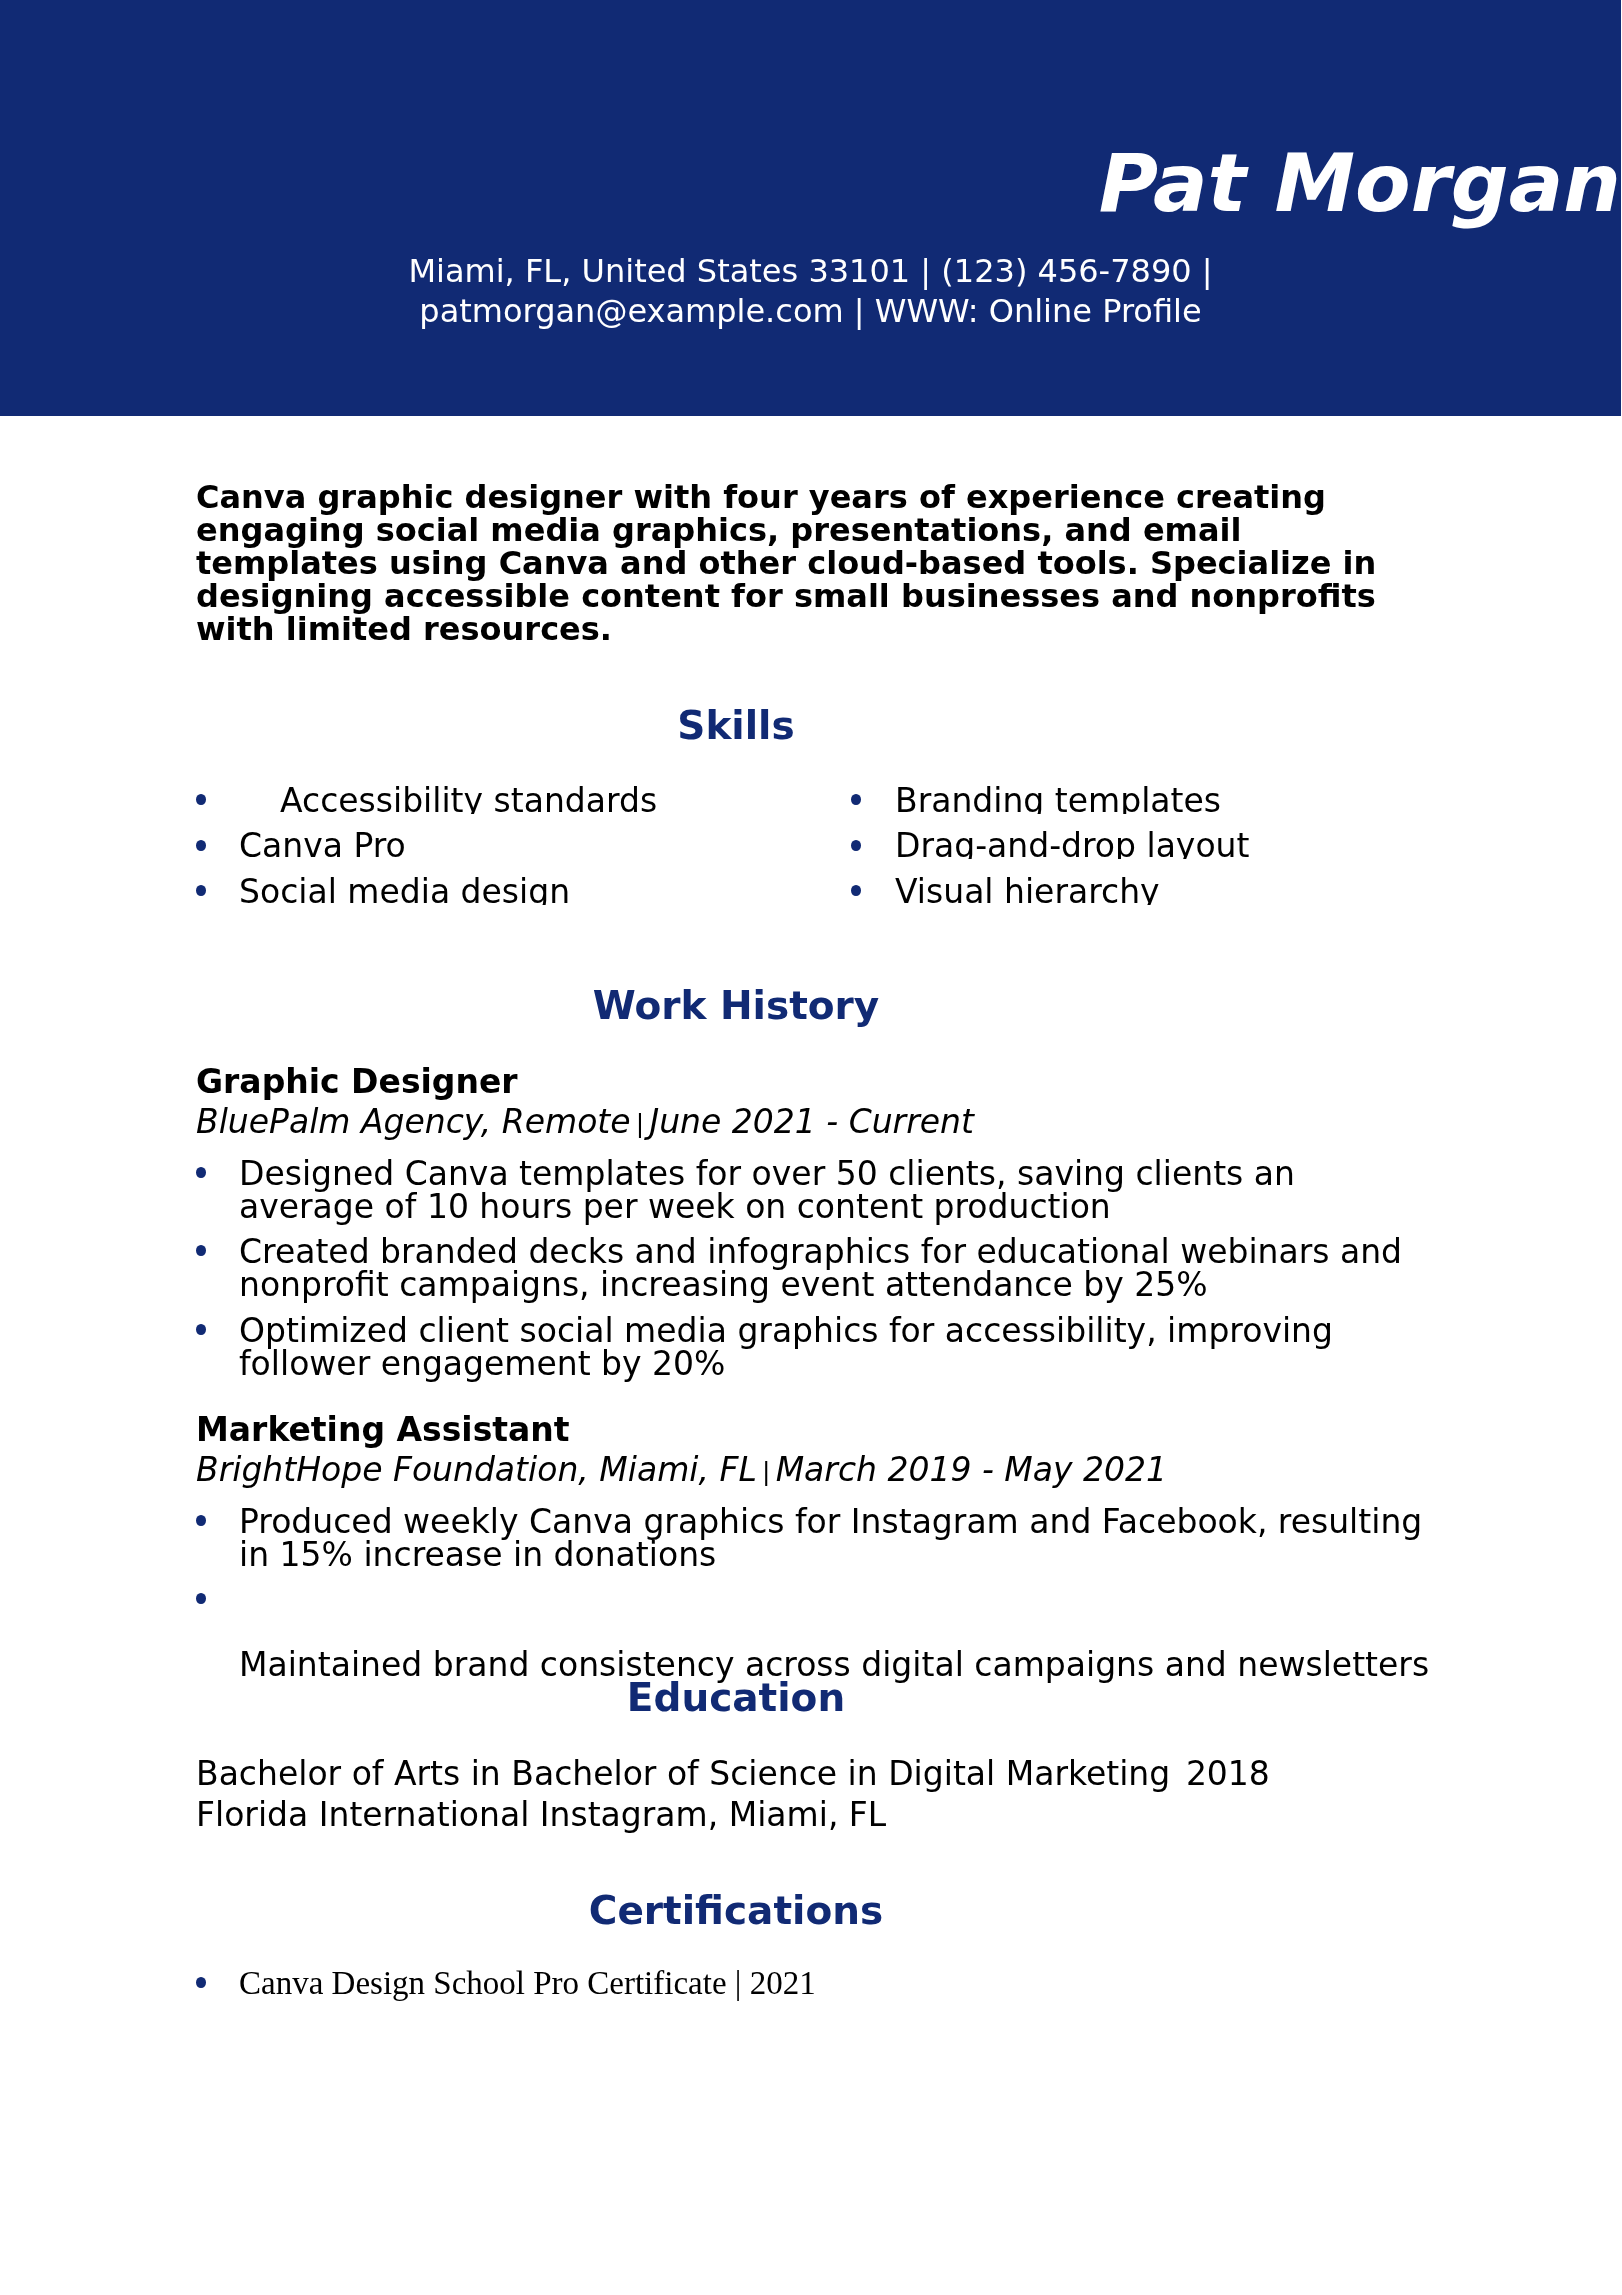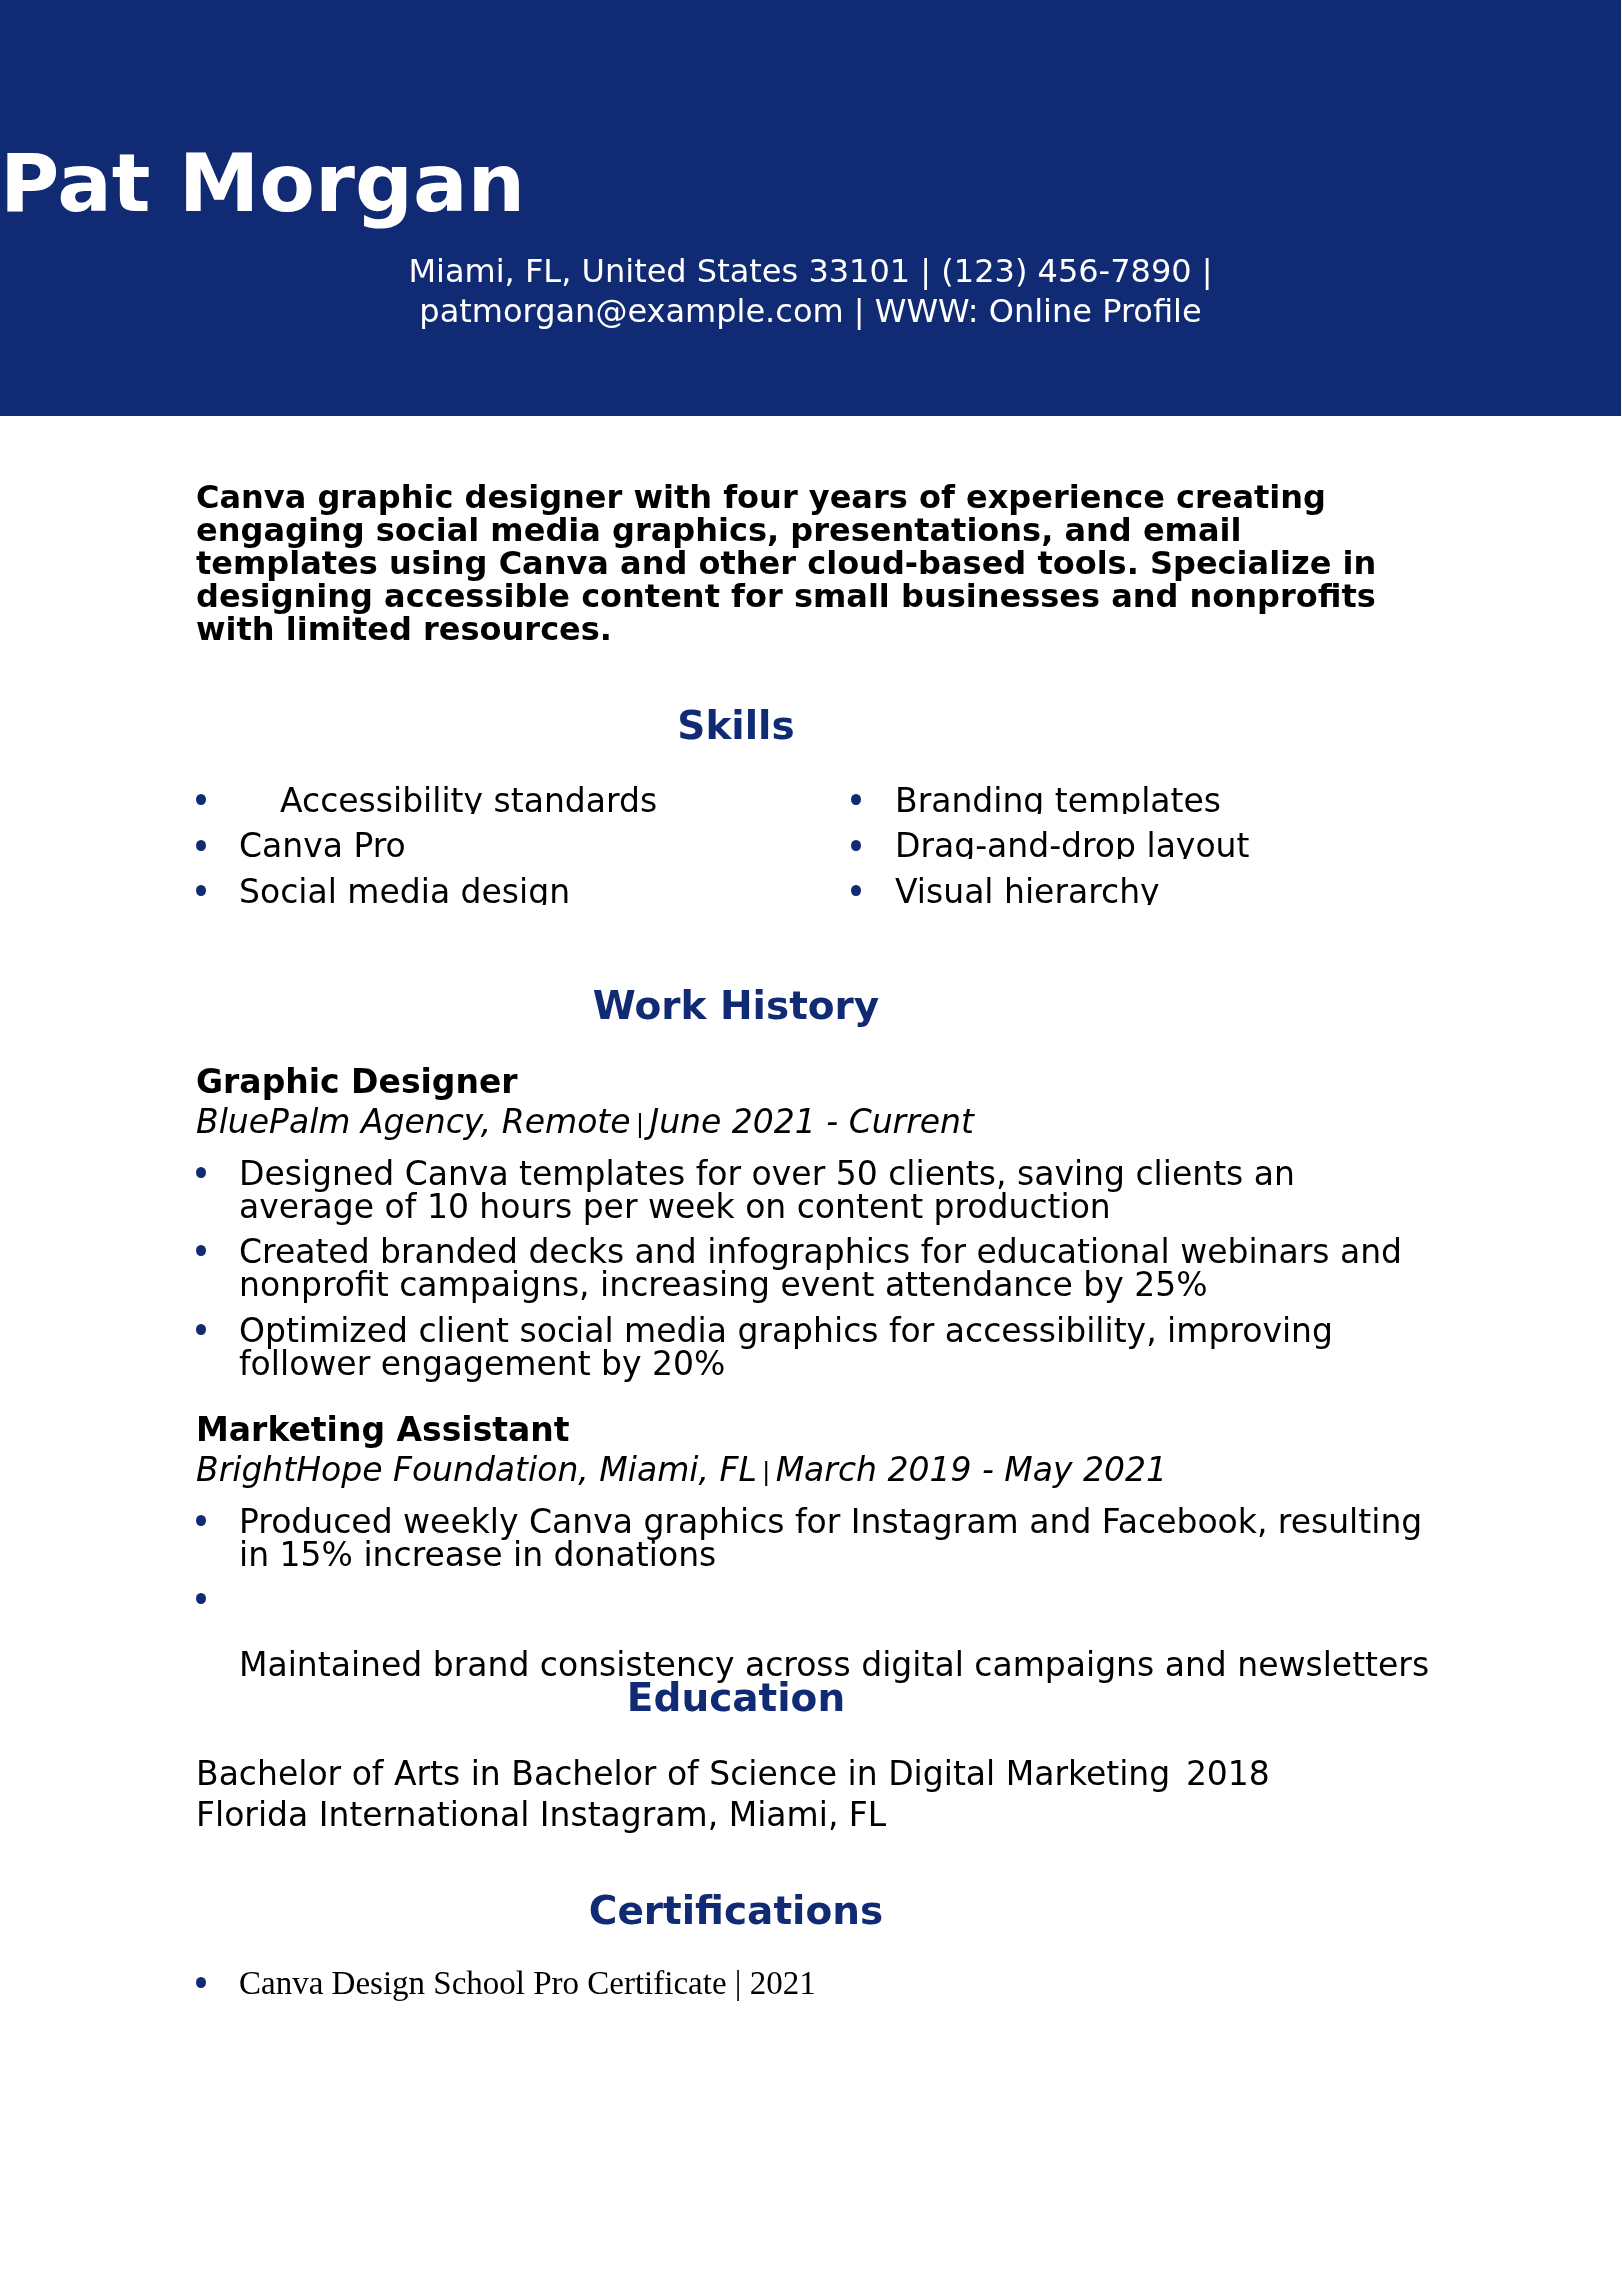--- a/index.html
+++ b/index.html
@@ -1,20 +1,20 @@
 <!DOCTYPE html>
 <html style="font-size:10.5px"><head>
   <meta charset="utf-8">
   <style>
     html, body { margin: 0; padding: 0; background: #ffffff; }
     body { width: 1622px; height: 2295px; position: relative; overflow: hidden;
            font-family: "DejaVu Sans", sans-serif; color: #000000; }
     .header { position: absolute; left: 0; top: 0; width: 1621px; height: 416px; background: #112a74; }
-    .name { position: absolute; left: 0; width: 1621px; top: 134px; text-align: left;
-            font-weight: bold; font-size: 81px; line-height: 98px; color: #ffffff; }
+    .name { position: absolute; left: 0; width: 1621px; top: 134px; text-align: right;
+            font-weight: bold; font-size: 81px; line-height: 98px; color: #ffffff; font-style: italic; }
     .contact { position: absolute; left: 0; width: 1621px; text-align: center;
                font-size: 32px; line-height: 41px; color: #ffffff; }
     .contact.l1 { top: 251px; }
     .contact.l2 { top: 291px; }
 
     .summary { position: absolute; left: 196px; top: 481px; width: 1230px;
                font-weight: bold; font-size: 32px; line-height: 33px; }
 
     .sec-title { position: absolute; left: 0; width: 1472px; text-align: center;
                  font-weight: bold; font-size: 39px; line-height: 46px; color: #112a74; }

